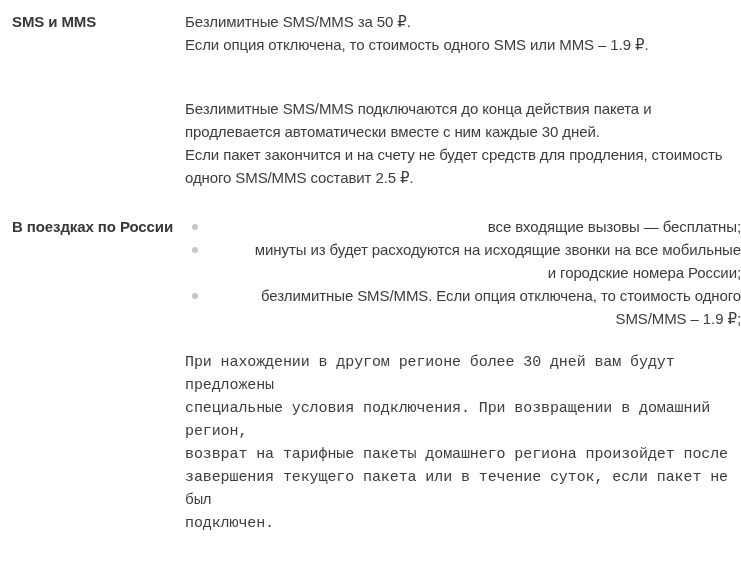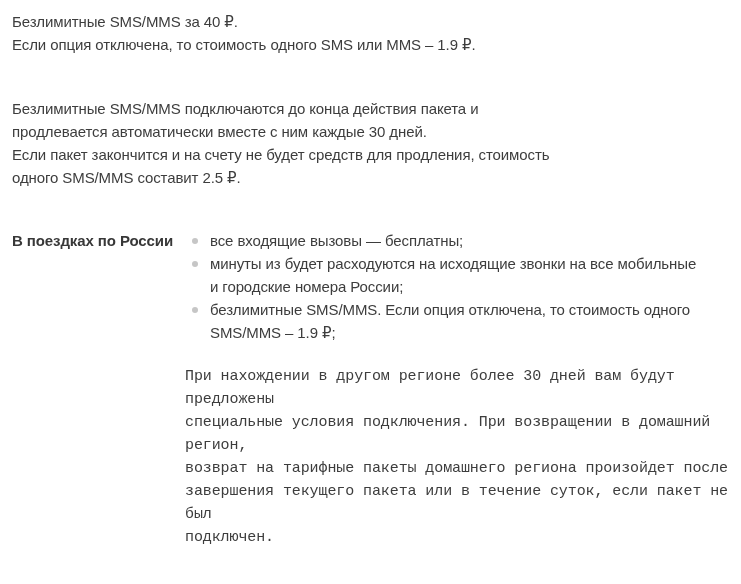--- a/index.html
+++ b/index.html
@@ -15,21 +15,21 @@
     line-height: 23px;
     color: var(--text-color, #3d3d3d);
   }
   main[data-name="tariff-details-section"] {
     padding: 10px 0 0 12px;
   }
   .row {
     display: flex;
     align-items: flex-start;
   }
-  .row + .row { margin-top: 40px; }
+  .row + .row { margin-top: 26px; }
   .label {
     flex: 0 0 173px;
     width: 173px;
     font-weight: bold;
     color: var(--heading-color, #383838);
   }
   .content {
     flex: 0 0 556px;
     width: 556px;
   }
@@ -41,39 +41,41 @@
   .block-list {
     list-style: none;
     margin: 0;
     padding: 0;
   }
   .block-list + .block-paragraph { margin-top: 21px; font-family: Liberation Mono, monospace; }
   .block-list li {
     position: relative;
     padding-left: 25px;
     white-space: pre-line;
+    text-align: right;
   }
   .block-list li::before {
     content: "";
     position: absolute;
     left: 7px;
     top: 8.5px;
     width: 6px;
     height: 6px;
     border-radius: 50%;
     background: var(--bullet-color, #c6c6c6);
   }
 </style>
 </head>
 <body style="--bg: #ffffff; --text-color: #3d3d3d; --heading-color: #383838; --bullet-color: #c6c6c6;">
 
 <main data-name="tariff-details-section">
     <div class="row" data-name="tariff-row">
+      <div class="label" data-name="row-label">SMS и MMS</div>
       <div class="content" data-name="row-content">
-        <p class="block-paragraph" data-name="paragraph">Безлимитные SMS/MMS за 40 ₽.
+        <p class="block-paragraph" data-name="paragraph">Безлимитные SMS/MMS за 50 ₽.
 Если опция отключена, то стоимость одного SMS или MMS – 1.9 ₽.</p>
         <p class="block-paragraph" data-name="paragraph">Безлимитные SMS/MMS подключаются до конца действия пакета и
 продлевается автоматически вместе с ним каждые 30 дней.
 Если пакет закончится и на счету не будет средств для продления, стоимость
 одного SMS/MMS составит 2.5 ₽.</p>
       </div>
     </div>
     <div class="row" data-name="tariff-row">
       <div class="label" data-name="row-label">В поездках по России</div>
       <div class="content" data-name="row-content">

